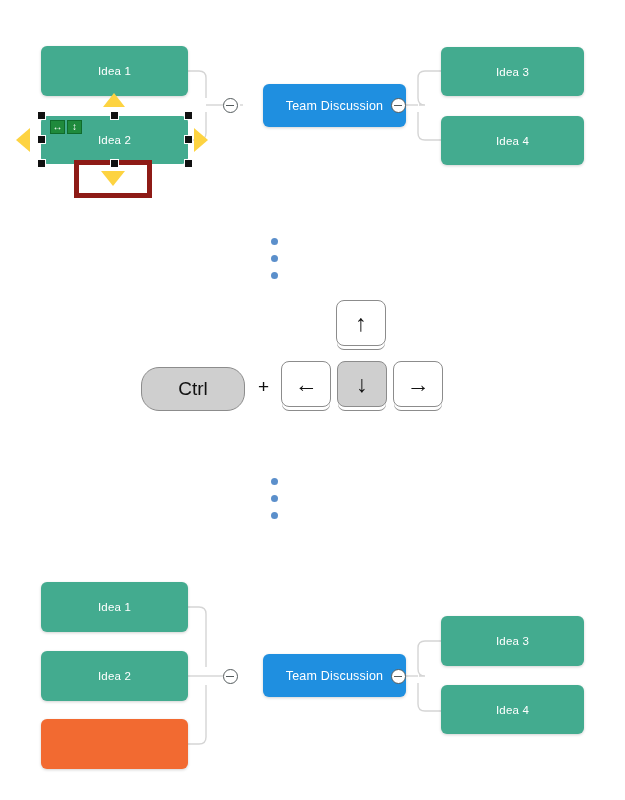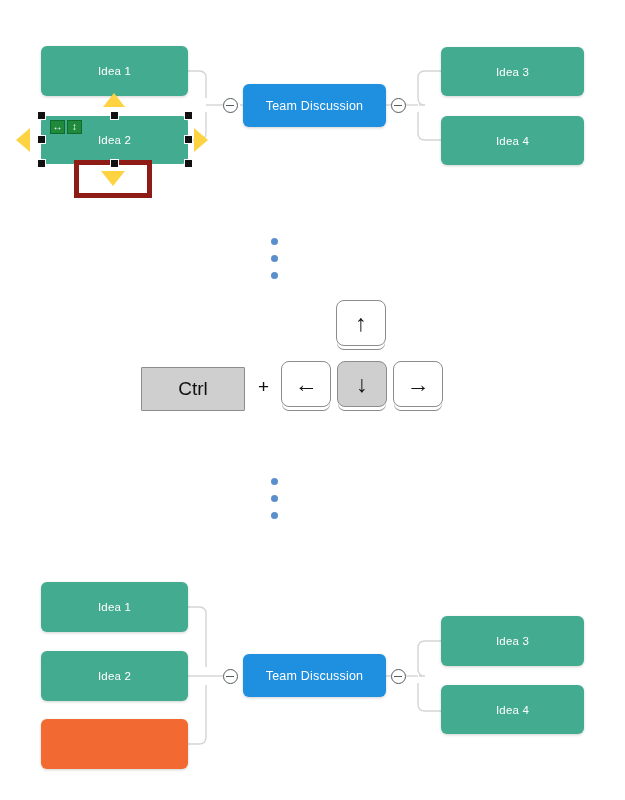--- a/index.html
+++ b/index.html
@@ -12,21 +12,21 @@
   .svgroot{position:absolute;left:0;top:0;width:625px;height:800px;overflow:visible;}
 
   
   .node{
     position:absolute;border-radius:6px;
     display:flex;align-items:center;justify-content:center;
     color:#ffffff;font-size:11.5px;letter-spacing:.2px;
     box-sizing:border-box;z-index:4;
   }
   .node.green{background:#43ab8f;text-align:right;}
-  .node.blue{background:#1f8fe0;}
+  .node.blue{background:#1f8fe0;margin-left:20px;}
   .node.orange{background:#f26a31;}
   .node.shadowed{box-shadow:0 1px 3px rgba(0,0,0,.18);}
 
   
   .sel-handle{
     position:absolute;width:9px;height:9px;background:#111111;
     border:1px solid #ffffff;box-sizing:border-box;z-index:9;
   }
   .resize-badges{position:absolute;display:flex;gap:2px;z-index:10;}
   .badge{
@@ -60,21 +60,21 @@
   
   .keyrow{position:absolute;z-index:5;}
   .key{
     position:absolute;box-sizing:border-box;
     border:1.6px solid #8c8c8c;border-radius:8px;background:#ffffff;
     display:flex;align-items:center;justify-content:center;
     color:#111111;
   }
   .key.lip{box-shadow:0 4px 0 -1px #ffffff, 0 5px 0 -1px #8c8c8c;}
   .key.pressed{background:#cfcfcf;}
-  .key.ctrl{border-radius:1px;font-size:19px;}
+  .key.ctrl{border-radius:18px;font-size:19px;}
   .key .glyph{font-size:23px;line-height:1;}
   .plus{position:absolute;font-size:19px;color:#111111;z-index:5;}
 </style>
 </head>
 <body>
 
 <div class="stage">
 
   <svg class="svgroot" viewBox="0 0 625 800">
     <g fill="none" stroke="#d5d5d5" stroke-width="1.4">

